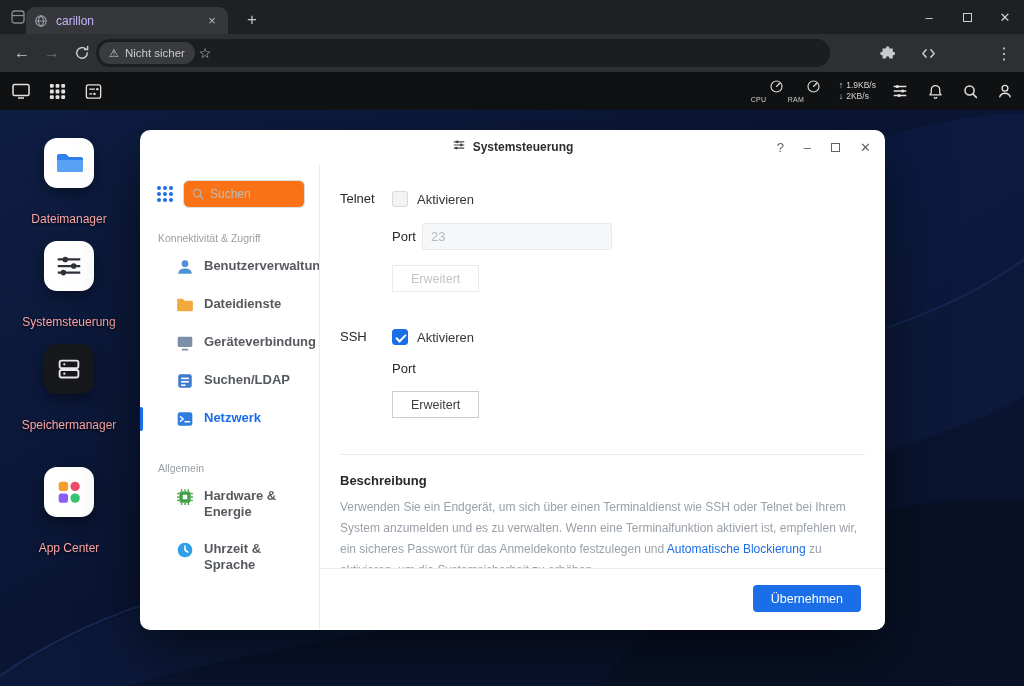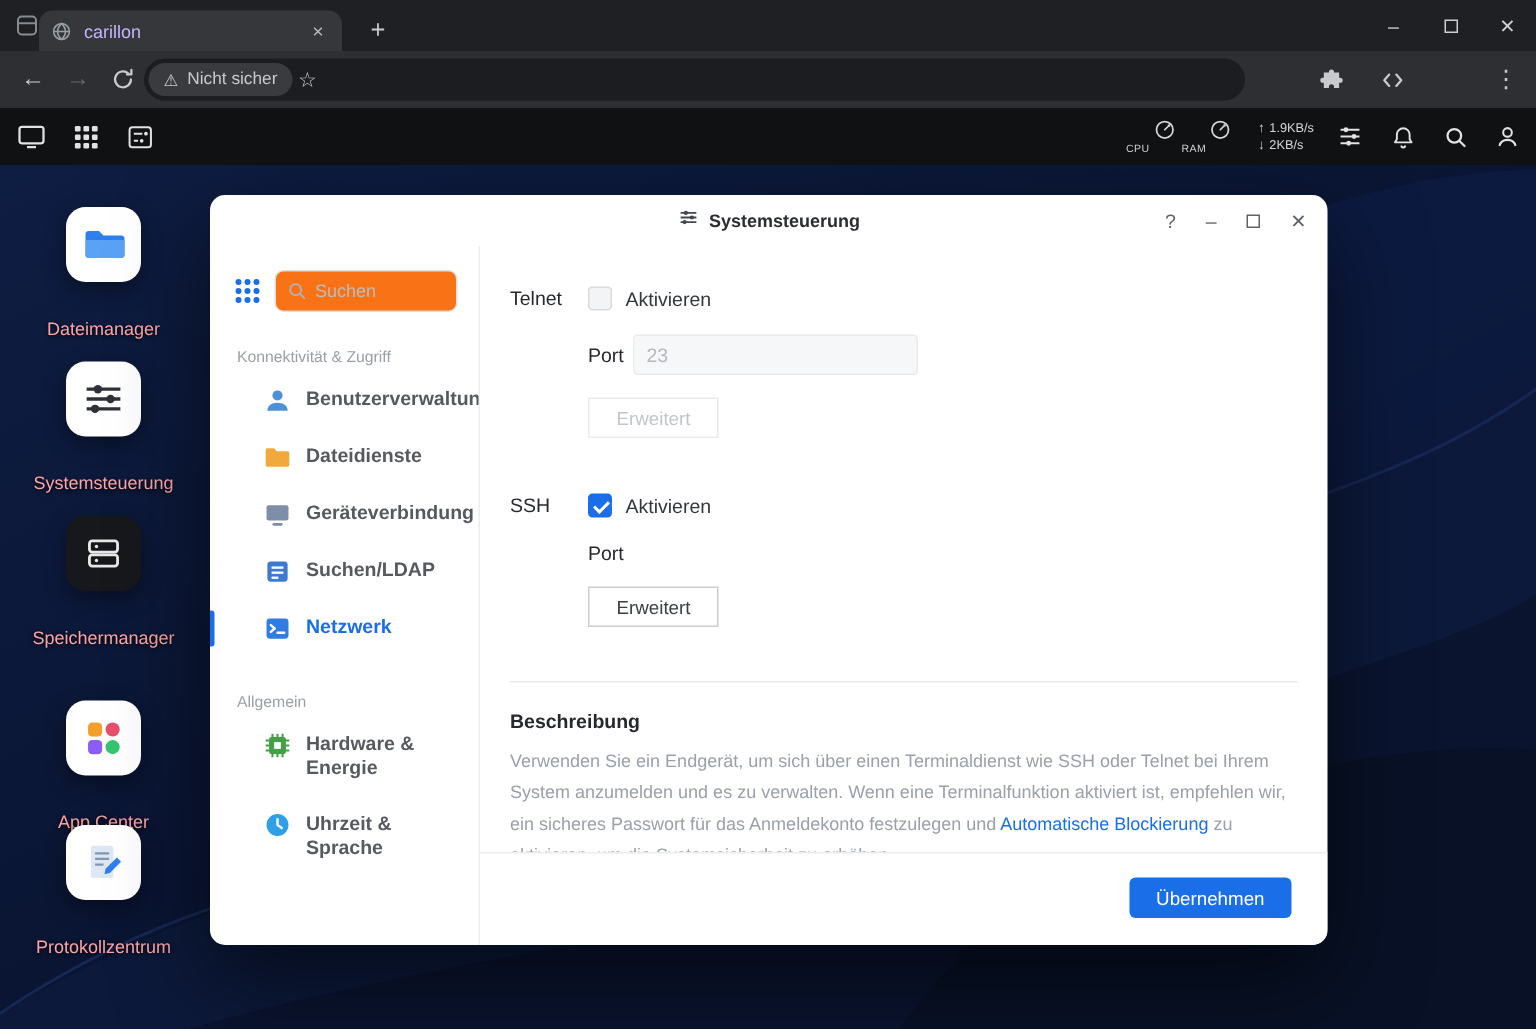--- a/index.html
+++ b/index.html
@@ -298,30 +298,20 @@
         <svg viewBox="0 0 32 32" width="30" height="30">
             <rect x="5" y="5" width="10" height="10" rx="3" fill="#f59e2c"></rect>
             <circle cx="22.5" cy="10" r="5" fill="#e94f6b"></circle>
             <rect x="5" y="17.5" width="10" height="10" rx="3" fill="#8b5cf6"></rect>
             <circle cx="22.5" cy="22.5" r="5" fill="#35c46f"></circle>
           </svg>
       </div>
       <div class="dlabel">App Center</div>
     </div>
 
-    <div class="dicon" style="top:440px">
-      <div class="dimg">
-        <svg viewBox="0 0 32 32" width="30" height="30">
-            <rect x="7" y="4" width="16" height="23" rx="2" fill="#dfe7f2"></rect>
-            <path d="M10 9.5h10M10 13.5h10M10 17.5h6" stroke="#7f96b5" stroke-width="1.6"></path>
-            <path d="M17.5 20.5l8-8 3 3-8 8-3.8.8z" fill="#2f80ed"></path>
-          </svg>
-      </div>
-      <div class="dlabel">Protokollzentrum</div>
-    </div>
 
     <div id="cpwin" style="left:140px;top:20px">
       <div id="cp-titlebar">
         <span>
           <svg viewBox="0 0 16 16" width="14" height="14" stroke="#44474b" stroke-width="1.4" fill="#44474b">
               <path d="M2 4.5h12M2 8h12M2 11.5h12" fill="none"></path>
               <circle cx="6" cy="4.5" r="1.6" stroke="none"></circle>
               <circle cx="10.5" cy="8" r="1.6" stroke="none"></circle>
               <circle cx="5" cy="11.5" r="1.6" stroke="none"></circle>
             </svg>

